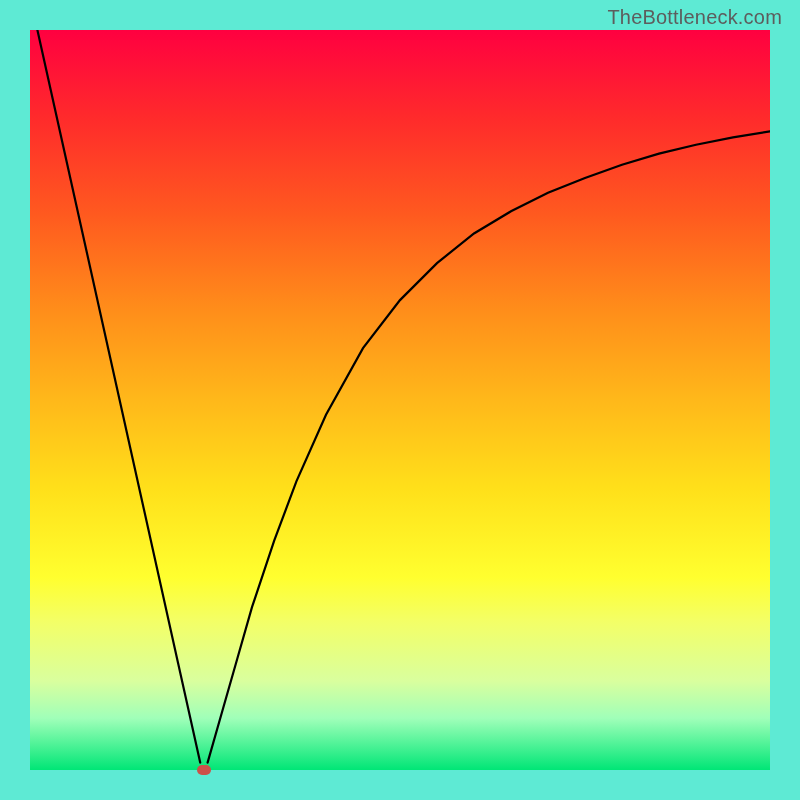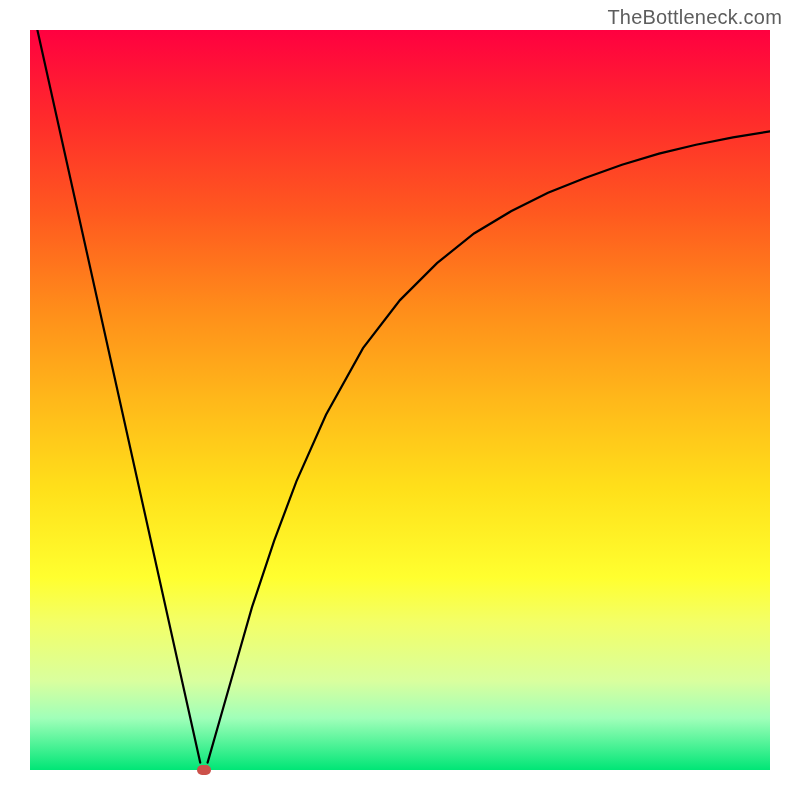--- a/index.html
+++ b/index.html
@@ -8,21 +8,21 @@
     width: 800px;
     height: 800px;
     overflow: hidden;
     font-family: Arial, Helvetica, sans-serif;
     background: #000;
   }
   .frame {
     position: relative;
     width: 800px;
     height: 800px;
-    background: #ffffff;
+    background: #5eead4;
   }
   .plot {
     position: absolute;
     left: 30px;
     top: 30px;
     width: 740px;
     height: 740px;
     background: linear-gradient(to bottom,
       #ff0040 0%,
       #ff2b2b 12%,

